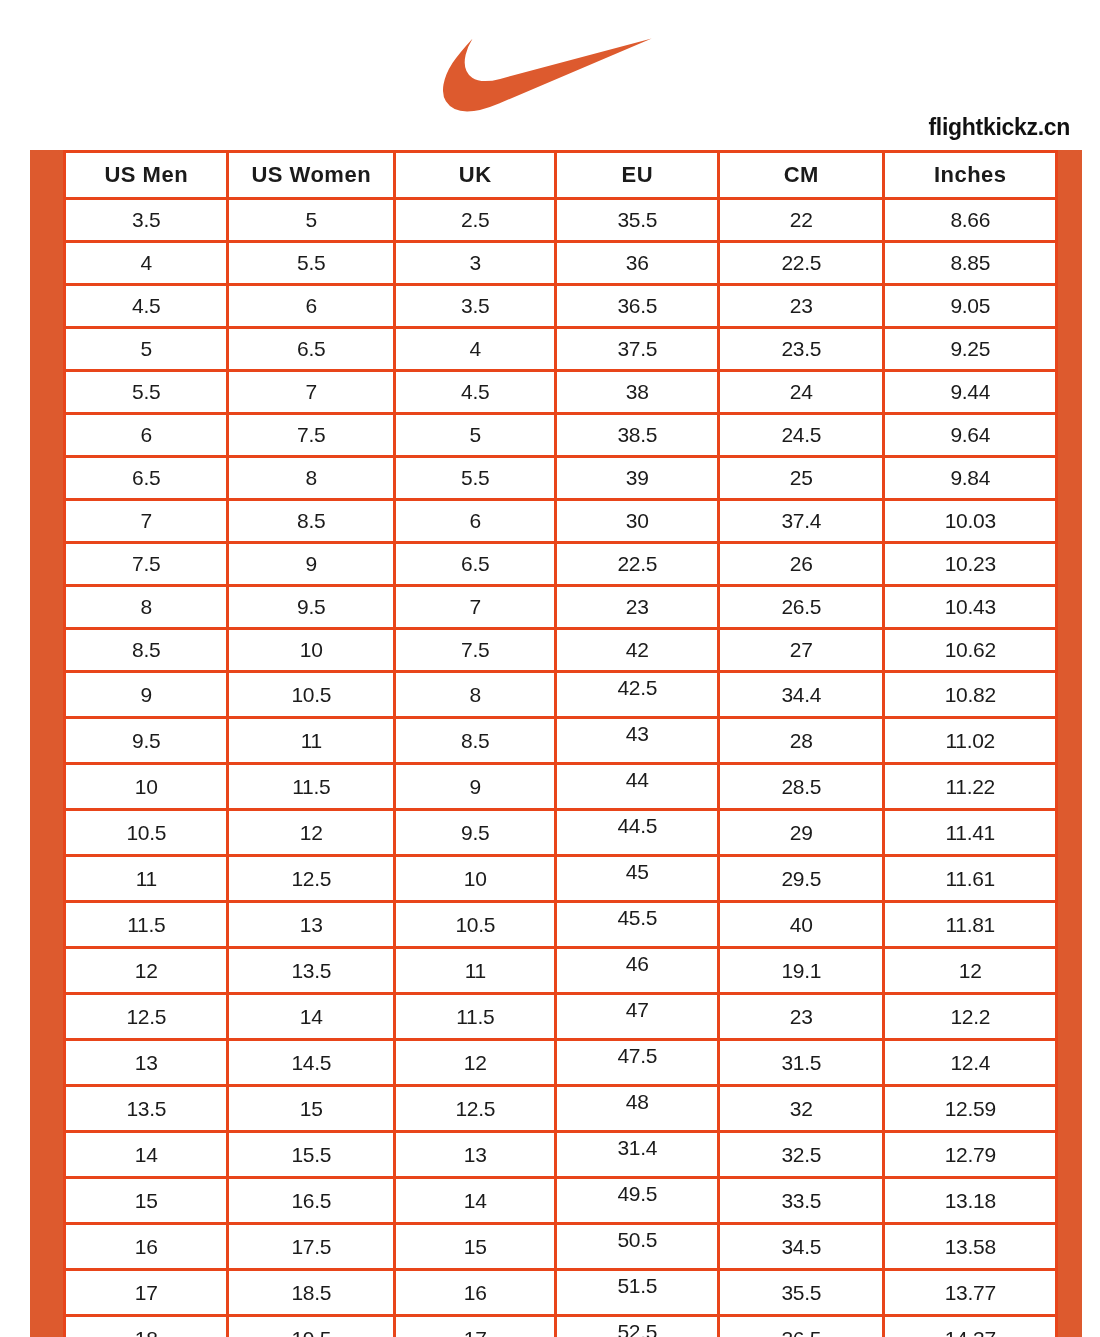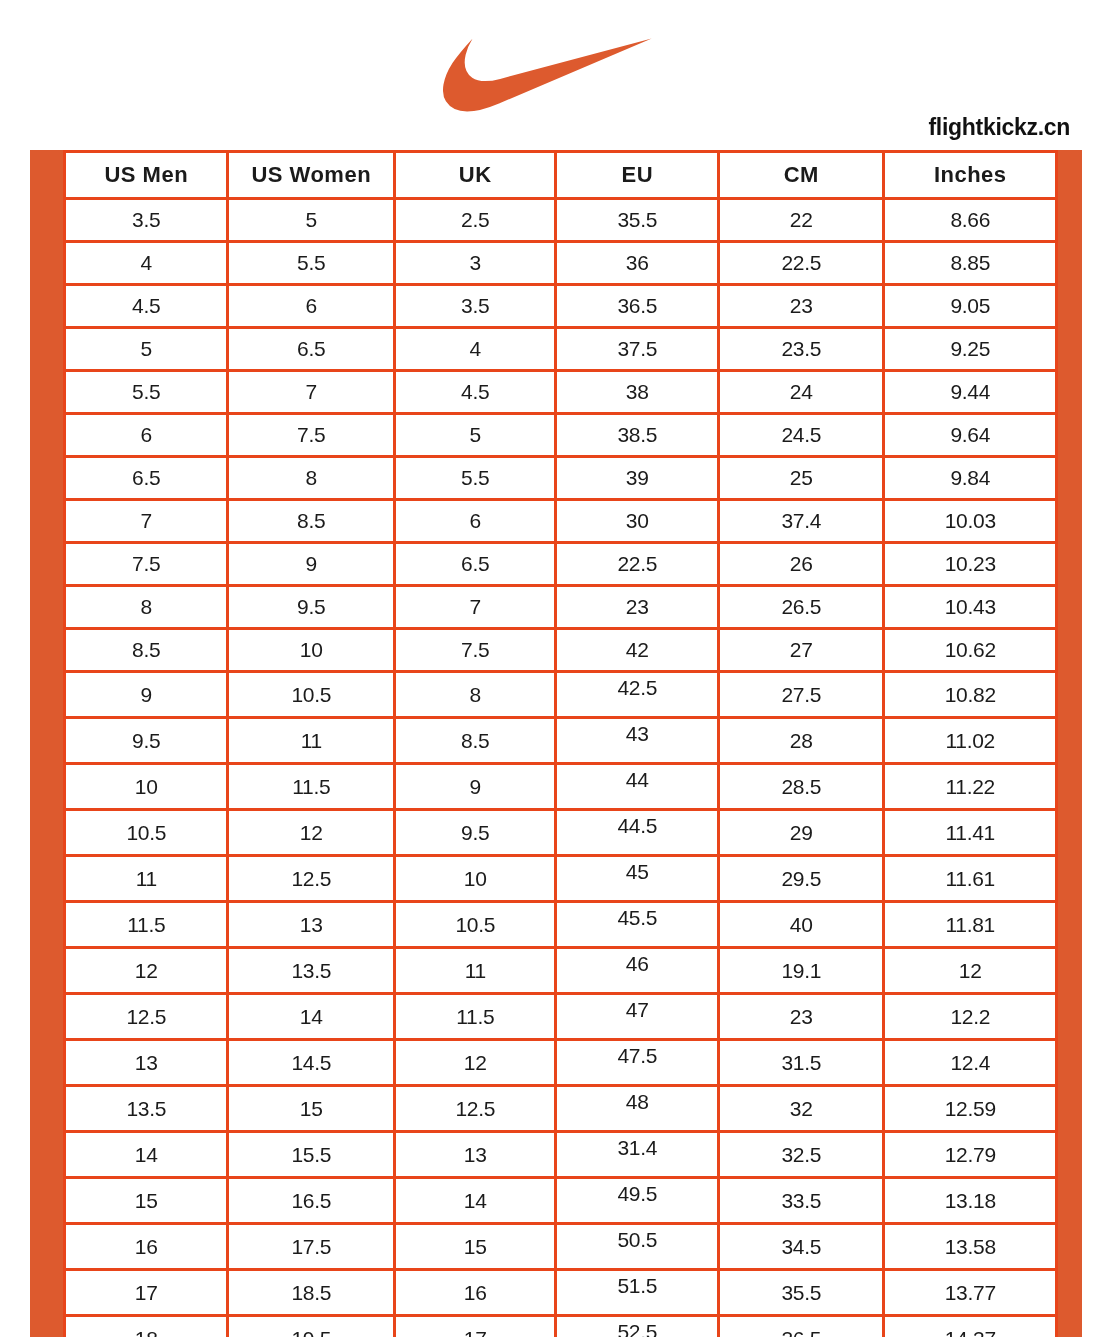--- a/index.html
+++ b/index.html
@@ -199,21 +199,21 @@
             <td>7.5</td>
             <td>42</td>
             <td>27</td>
             <td>10.62</td>
           </tr>
           <tr>
             <td>9</td>
             <td>10.5</td>
             <td>8</td>
             <td class="raised">42.5</td>
-            <td>27.5</td>
+            <td>34.4</td>
             <td>10.82</td>
           </tr>
           <tr>
             <td>9.5</td>
             <td>11</td>
             <td>8.5</td>
             <td class="raised">43</td>
             <td>28</td>
             <td>11.02</td>
           </tr>

